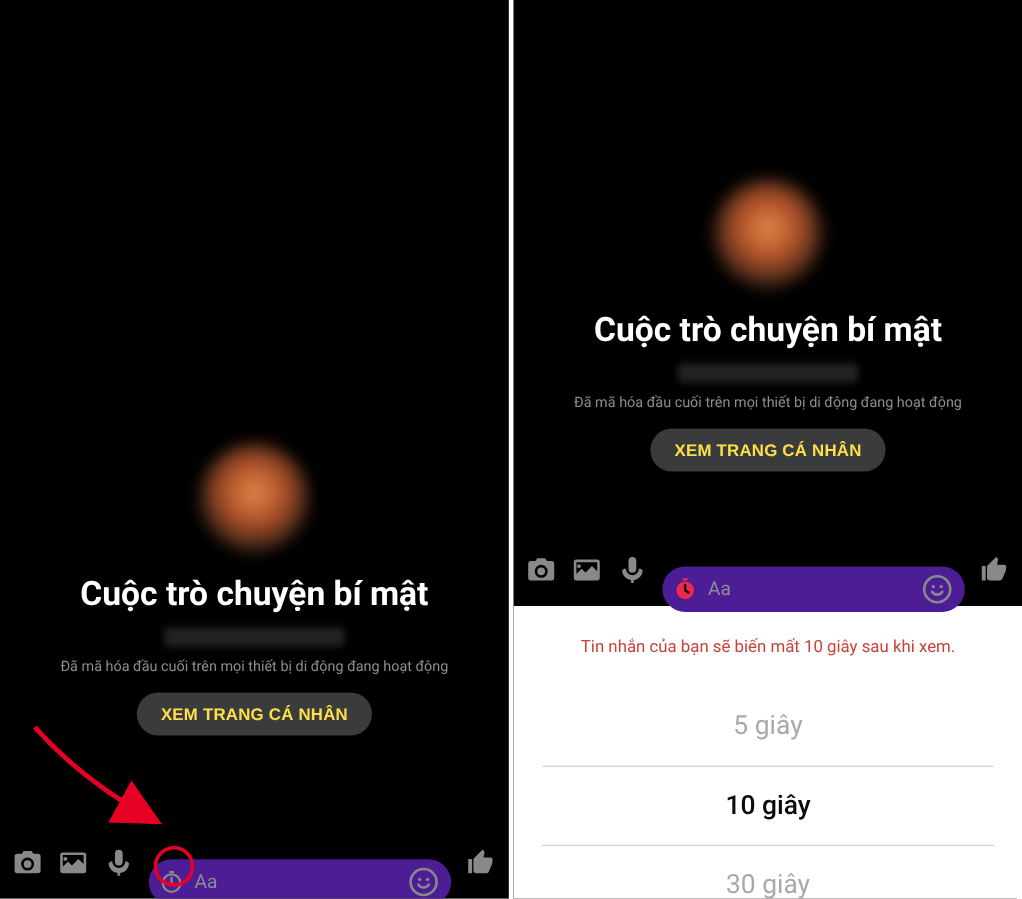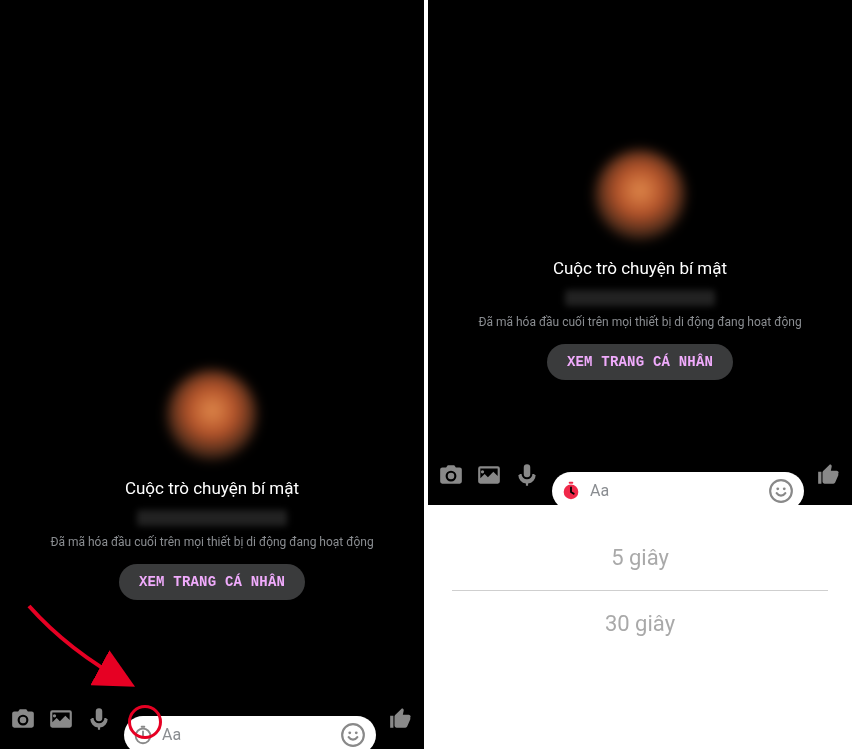--- a/index.html
+++ b/index.html
@@ -35,71 +35,70 @@
     .avatar {
       width: 90px; height: 90px;
       border-radius: 50%;
       background: radial-gradient(circle at 50% 45%, #e08a4c 0%, #b4532a 35%, #3a2316 70%, #1a1410 100%);
       filter: blur(6px);
       margin-bottom: 18px;
       position: relative;
     }
     .title {
       color:#fff;
-      font-size:17px;
-      font-weight:400;
+      font-size:28px;
+      font-weight:700;
       text-align:center;
       margin-bottom:6px;
     }
     .name-blur {
       width:150px; height:16px;
       border-radius:3px;
       background: #222;
       filter: blur(3px);
       margin: 6px 0 8px 0;
     }
     .desc {
       color:#8a8d91;
       font-size:12px;
       text-align:center;
       line-height:1.35;
       margin-bottom:14px;
     }
     .profile-btn {
       background:#3a3b3c;
-      color:#f0abfc;
+      color:#fde047;
       border:none;
       border-radius:22px;
       padding:10px 20px;
       font-size:14px;
       font-weight:700;
       letter-spacing:.2px;
       cursor:pointer;
-      font-family:Liberation Mono, monospace;
     }
 
     .input-bar {
       position:absolute;
       left:0; right:0; bottom:6px;
       height:48px;
       display:flex;
       align-items:center;
       gap:12px;
       padding: 0 10px;
     }
     .ib-icon {
       width:26px; height:26px;
       color:#898989;
       display:flex; align-items:center; justify-content:center;
     }
     .ib-icon svg { width:100%; height:100%; }
     .msg-field {
       flex:1;
       height:38px;
-      background:#ffffff;
+      background:#4c1d95;
       border-radius:20px;
       display:flex;
       align-items:center;
       padding:0 10px 0 8px;
       gap:8px;
       margin-top:31px;
     }
     .timer-icon {
       width:22px; height:22px;
       display:flex; align-items:center; justify-content:center;
@@ -259,16 +258,18 @@
       </div>
       <div class="ib-icon">
         <svg viewBox="0 0 24 24" fill="currentColor">
             <path d="M2 20h3V9H2v11zm19-10c0-1.1-.9-2-2-2h-5.3l.8-3.8v-.3c0-.4-.2-.8-.4-1.1L13 2 6.6 8.4C6.2 8.8 6 9.3 6 9.8V18c0 1.1.9 2 2 2h8c.8 0 1.5-.5 1.8-1.2l2.7-6.3c.1-.2.1-.5.1-.7V10z"></path>
           </svg>
       </div>
     </div>
   </div>
 
   <div class="right-bottom">
+    <div class="warn-text">Tin nhắn của bạn sẽ biến mất 10 giây sau khi xem.</div>
     <div class="opt dim">5 giây</div>
+    <div class="opt sel">10 giây</div>
     <div class="opt dim">30 giây</div>
   </div>
 </div>
 
 </body></html>

